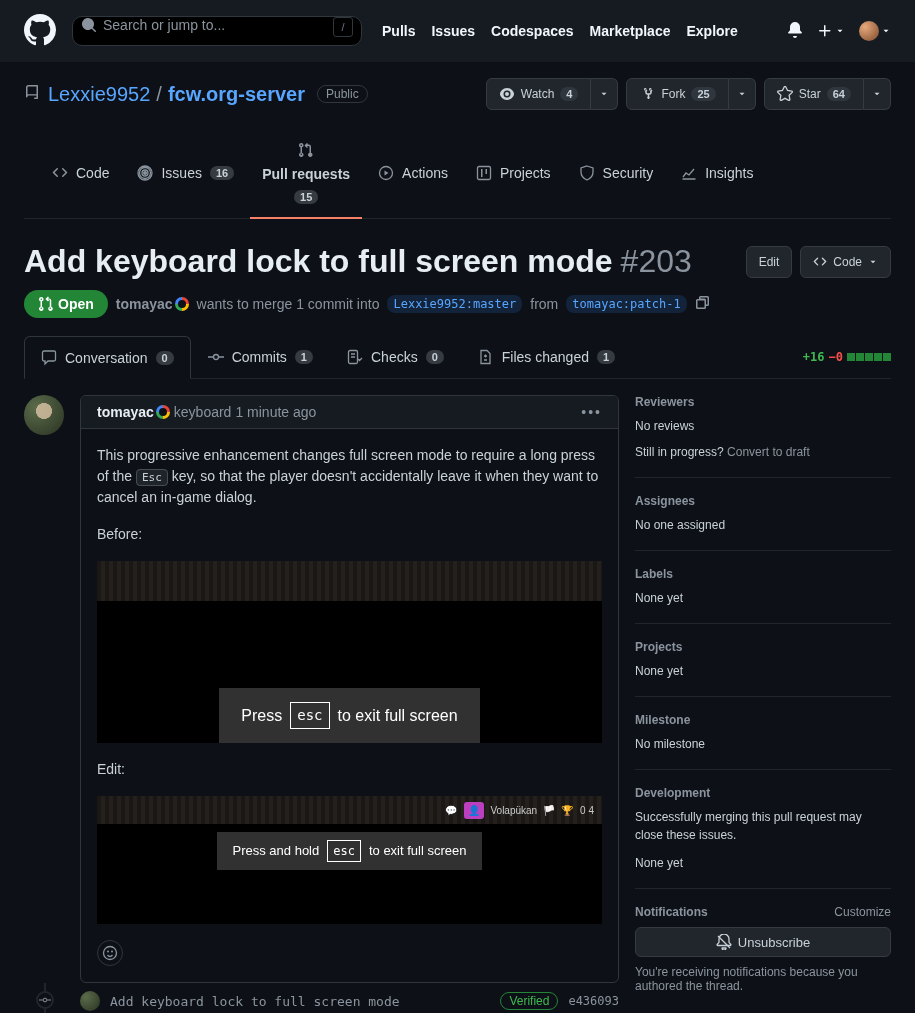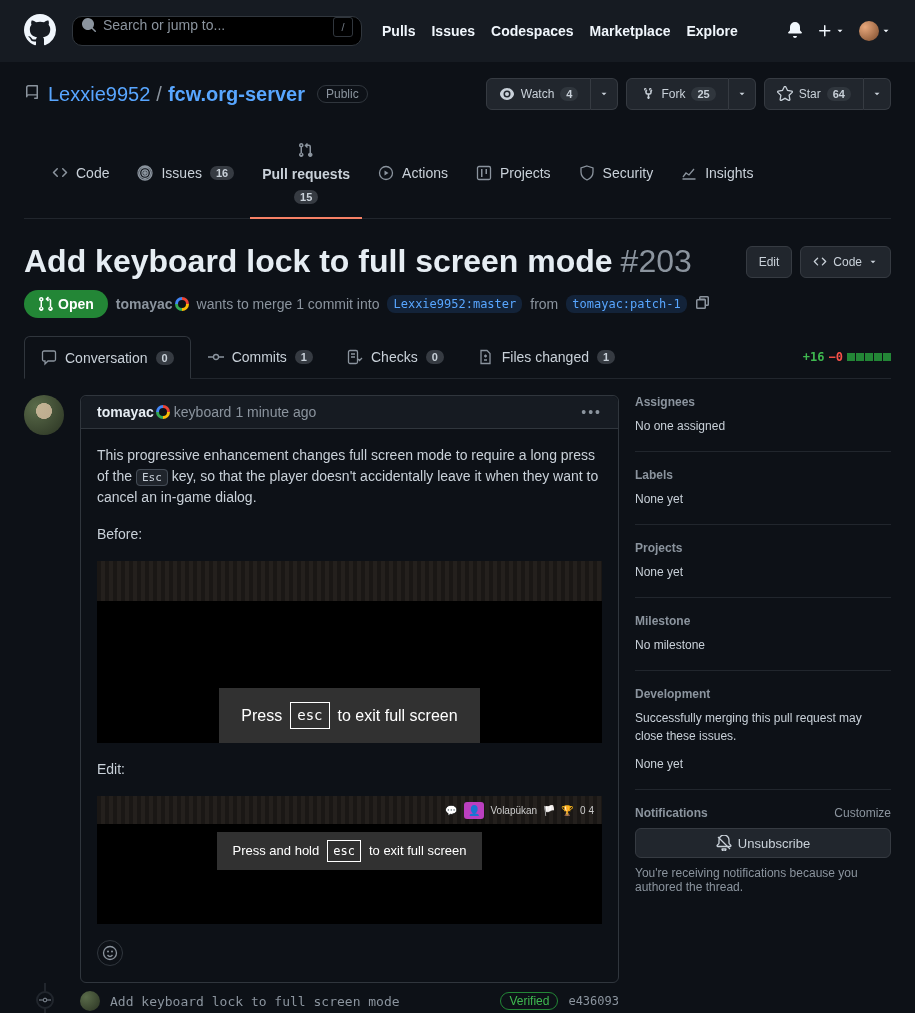--- a/index.html
+++ b/index.html
@@ -727,20 +727,28 @@
         </div>
         <span class="commit-avatar"></span>
         <a class="commit-msg">Add keyboard lock to full screen mode</a>
         <span class="verified-badge">Verified</span>
         <a class="commit-sha">e436093</a>
       </div>
     </div>
 
     <div class="layout-side">
       <div class="side-block">
+        <div class="side-head">Reviewers</div>
+        <div class="side-text">No reviews</div>
+        <div class="side-text" style="margin-top:8px">
+          <span>Still in progress?</span>
+          <a class="side-link">Convert to draft</a>
+        </div>
+      </div>
+      <div class="side-block">
         <div class="side-head">Assignees</div>
         <div class="side-text">No one assigned</div>
       </div>
       <div class="side-block">
         <div class="side-head">Labels</div>
         <div class="side-text">None yet</div>
       </div>
       <div class="side-block">
         <div class="side-head">Projects</div>
         <div class="side-text">None yet</div>

